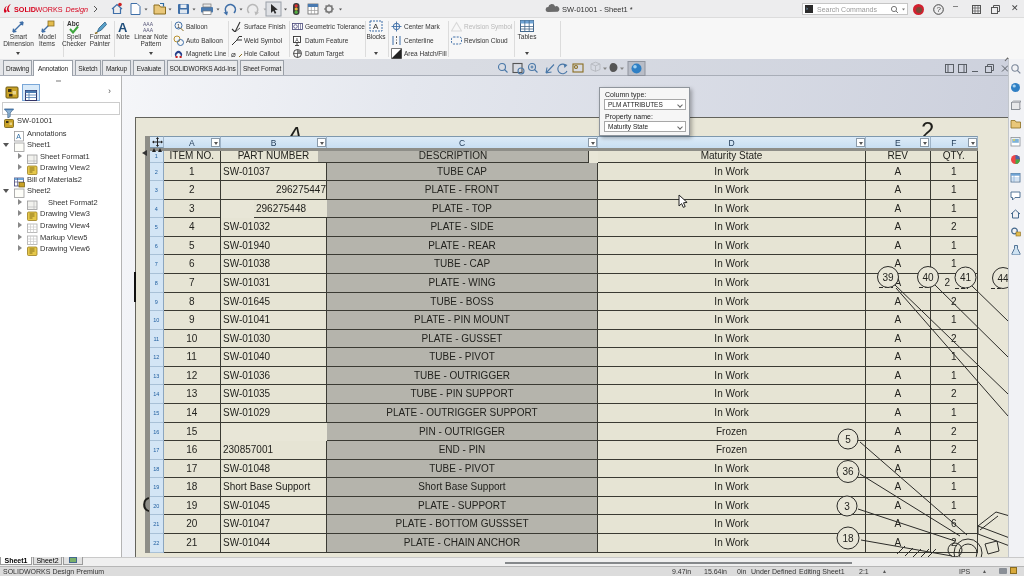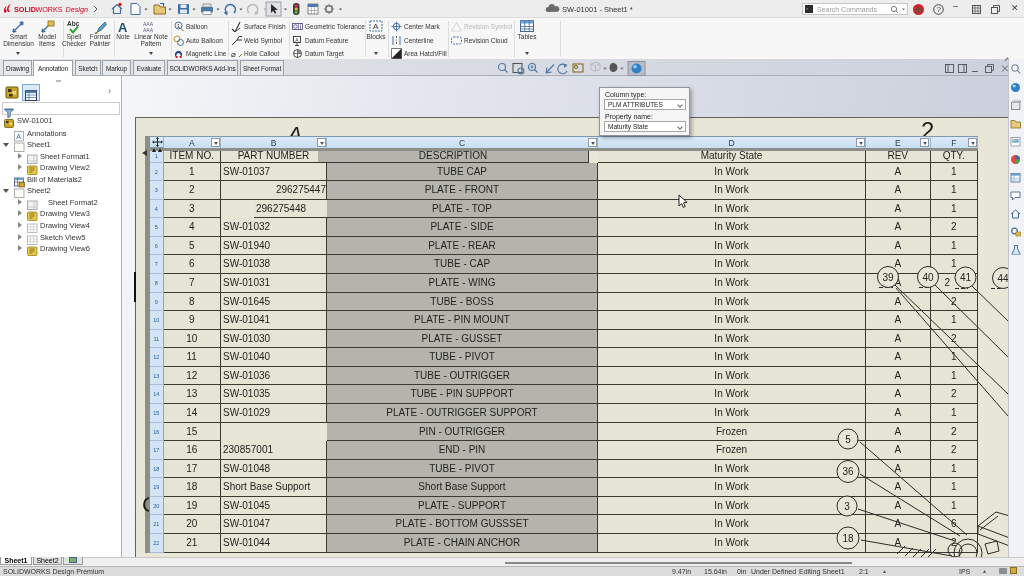--- a/index.html
+++ b/index.html
@@ -360,21 +360,21 @@
 <div class="ab" style="left:27px;top:219.9px;z-index:21"><svg width="11" height="11" viewBox="0 0 11 11">
       <rect x="0.5" y="1" width="9.5" height="8.5" fill="#fff" stroke="#aaa" stroke-width="0.8"></rect>
       <path d="M3.5 1 v8.5 M6.5 1 v8.5 M0.5 4 h9.5 M0.5 6.5 h9.5" stroke="#ccc" stroke-width="0.7"></path>
     </svg></div>
 <div class="tr7" style="left:40px;top:220.9px;z-index:21">Drawing View4</div>
 <div class="ab" style="left:18px;top:233.5px;width:0;height:0;border-top:3px solid transparent;border-bottom:3px solid transparent;border-left:4px solid #888;z-index:21"></div>
 <div class="ab" style="left:27px;top:231.5px;z-index:21"><svg width="11" height="11" viewBox="0 0 11 11">
       <rect x="0.5" y="1" width="9.5" height="8.5" fill="#fff" stroke="#aaa" stroke-width="0.8"></rect>
       <path d="M3.5 1 v8.5 M6.5 1 v8.5 M0.5 4 h9.5 M0.5 6.5 h9.5" stroke="#ccc" stroke-width="0.7"></path>
     </svg></div>
-<div class="tr7" style="left:40px;top:232.5px;z-index:21">Sketch View5</div>
+<div class="tr7" style="left:40px;top:232.5px;z-index:21">Markup View5</div>
 <div class="ab" style="left:18px;top:245.2px;width:0;height:0;border-top:3px solid transparent;border-bottom:3px solid transparent;border-left:4px solid #888;z-index:21"></div>
 <div class="ab" style="left:27px;top:243.2px;z-index:21"><svg width="11" height="11" viewBox="0 0 11 11">
       <rect x="0.5" y="1" width="9.5" height="8.5" rx="1" fill="#e6c84a" stroke="#9a7d1f" stroke-width="0.8"></rect>
       <path d="M2.5 3 h5 M2.5 5 h5 M2.5 7 h3" stroke="#6e5a12" stroke-width="0.8"></path>
     </svg></div>
 <div class="tr7" style="left:40px;top:244.2px;z-index:21">Drawing View6</div>
 <div class="ab" id="canvas">
     <div id="paper"></div>
   </div>
 <svg class="zg" style="left:287px;top:122px;" width="16" height="20" viewBox="0 0 16 20">

